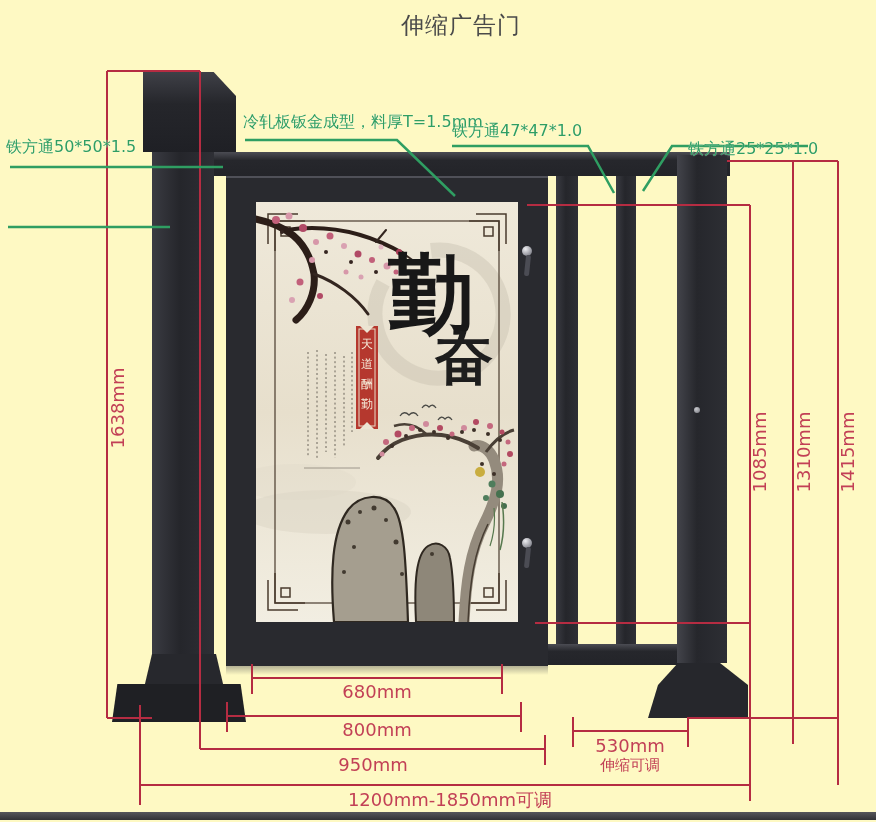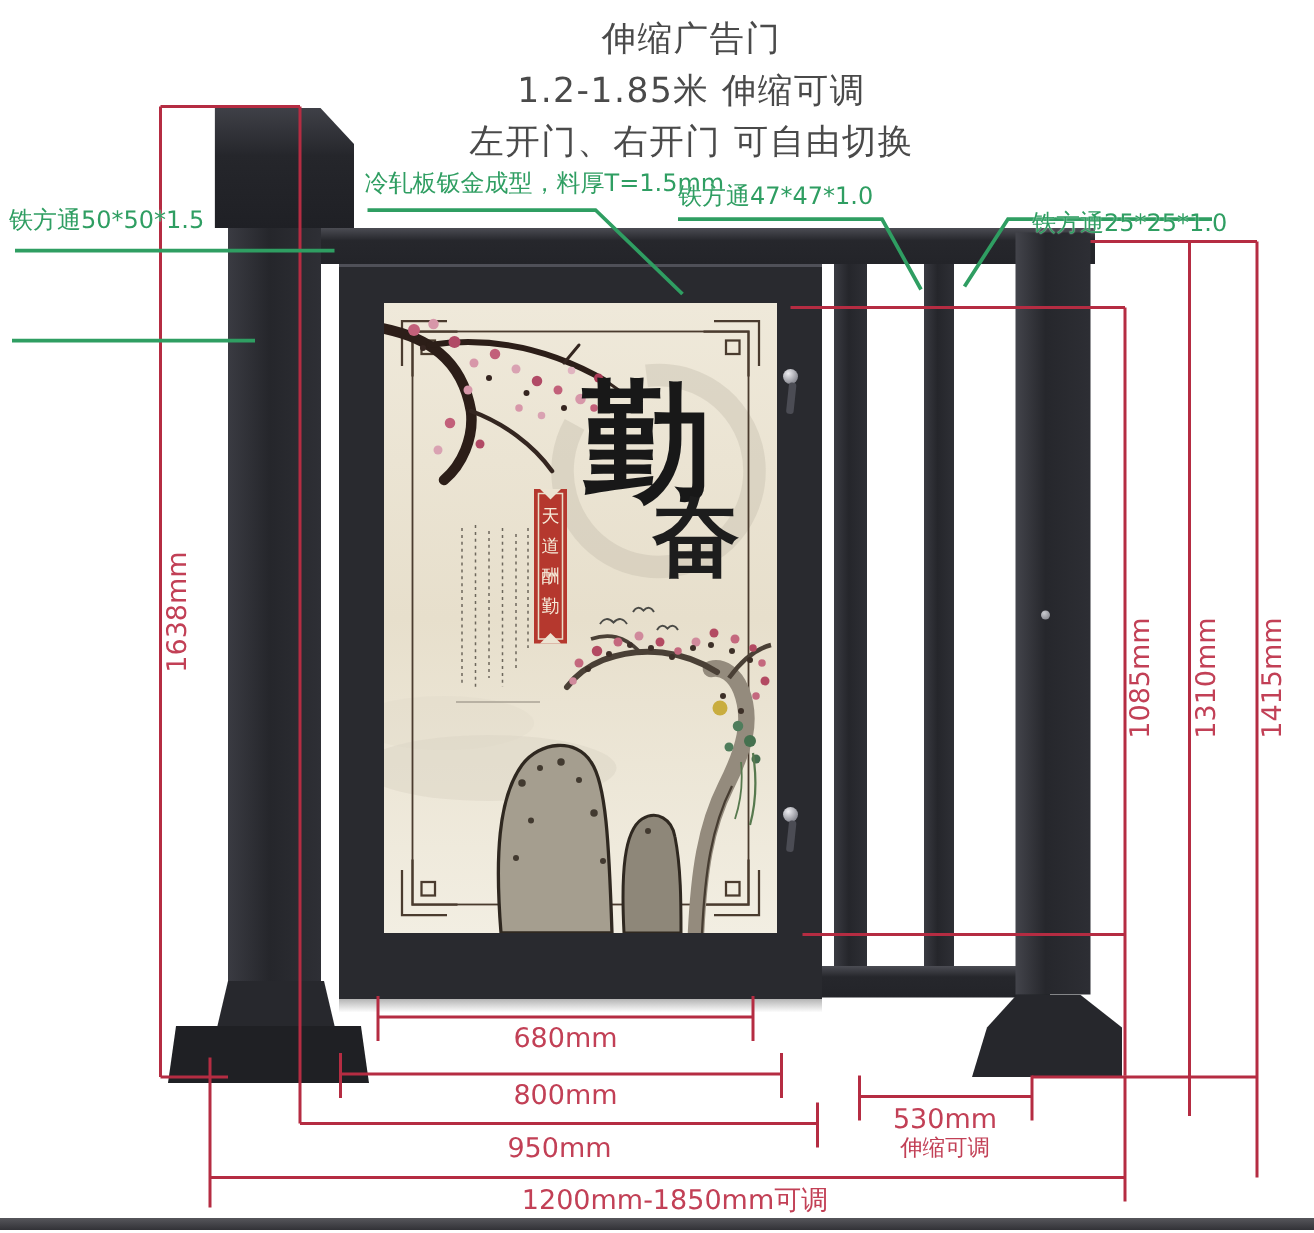--- a/index.html
+++ b/index.html
@@ -1,16 +1,16 @@
 <!DOCTYPE html>
 <html><head>
 <meta charset="utf-8">
 <style>
   html,body{margin:0;padding:0;background:#e9e9e9;}
-  #stage{position:relative;width:876px;height:822px;background:#ffffff;overflow:hidden;
+  #stage{position:relative;width:876px;height:822px;background:#fef9c3;overflow:hidden;
          font-family:"DejaVu Sans","Liberation Sans",sans-serif;}
   .abs{position:absolute;}
   
   .title-line{position:absolute;left:281px;width:360px;text-align:center;color:#4a4a4a;
               font-size:23px;letter-spacing:1px;}
   
   .metal{background:linear-gradient(90deg,#3a3b42,#25262b 45%,#2e2f35);}
   .metal-h{background:linear-gradient(180deg,#4b4c53,#26272c 35%,#232429);}
   #motor-housing{left:143px;top:72px;width:93px;height:80px;
       background:linear-gradient(180deg,#3f4047,#25262b 40%,#1f2025);
@@ -51,22 +51,20 @@
   .dim-text{fill:#c24056;font-size:18px;font-family:"DejaVu Sans","Liberation Sans",sans-serif;}
   .dim-text-sm{fill:#c24056;font-size:15px;font-family:"DejaVu Sans","Liberation Sans",sans-serif;}
   .z1{z-index:1}.z2{z-index:2}.z3{z-index:3}.z4{z-index:4}.z5{z-index:5}.z6{z-index:6}.z11{z-index:11}
 </style>
 </head>
 <body>
 
 <div id="stage">
 
   <div class="title-line" style="top:10px">伸缩广告门</div>
-  <div class="title-line" style="top:45px">1.2-1.85米 伸缩可调</div>
-  <div class="title-line" style="top:79px">左开门、右开门 可自由切换</div>
 
   <div class="abs metal-h z2" id="top-beam"></div>
   <div class="abs metal  z2" id="bar-1"></div>
   <div class="abs metal  z2" id="bar-2"></div>
   <div class="abs metal-h z3" id="bottom-rail"></div>
   <div class="abs metal z4" id="left-post"></div>
   <div class="abs z4" id="left-ped-1"></div>
   <div class="abs z4" id="left-ped-2"></div>
   <div class="abs z4" id="right-post">
     <span class="screw" style="left:17px;top:252px"></span>

